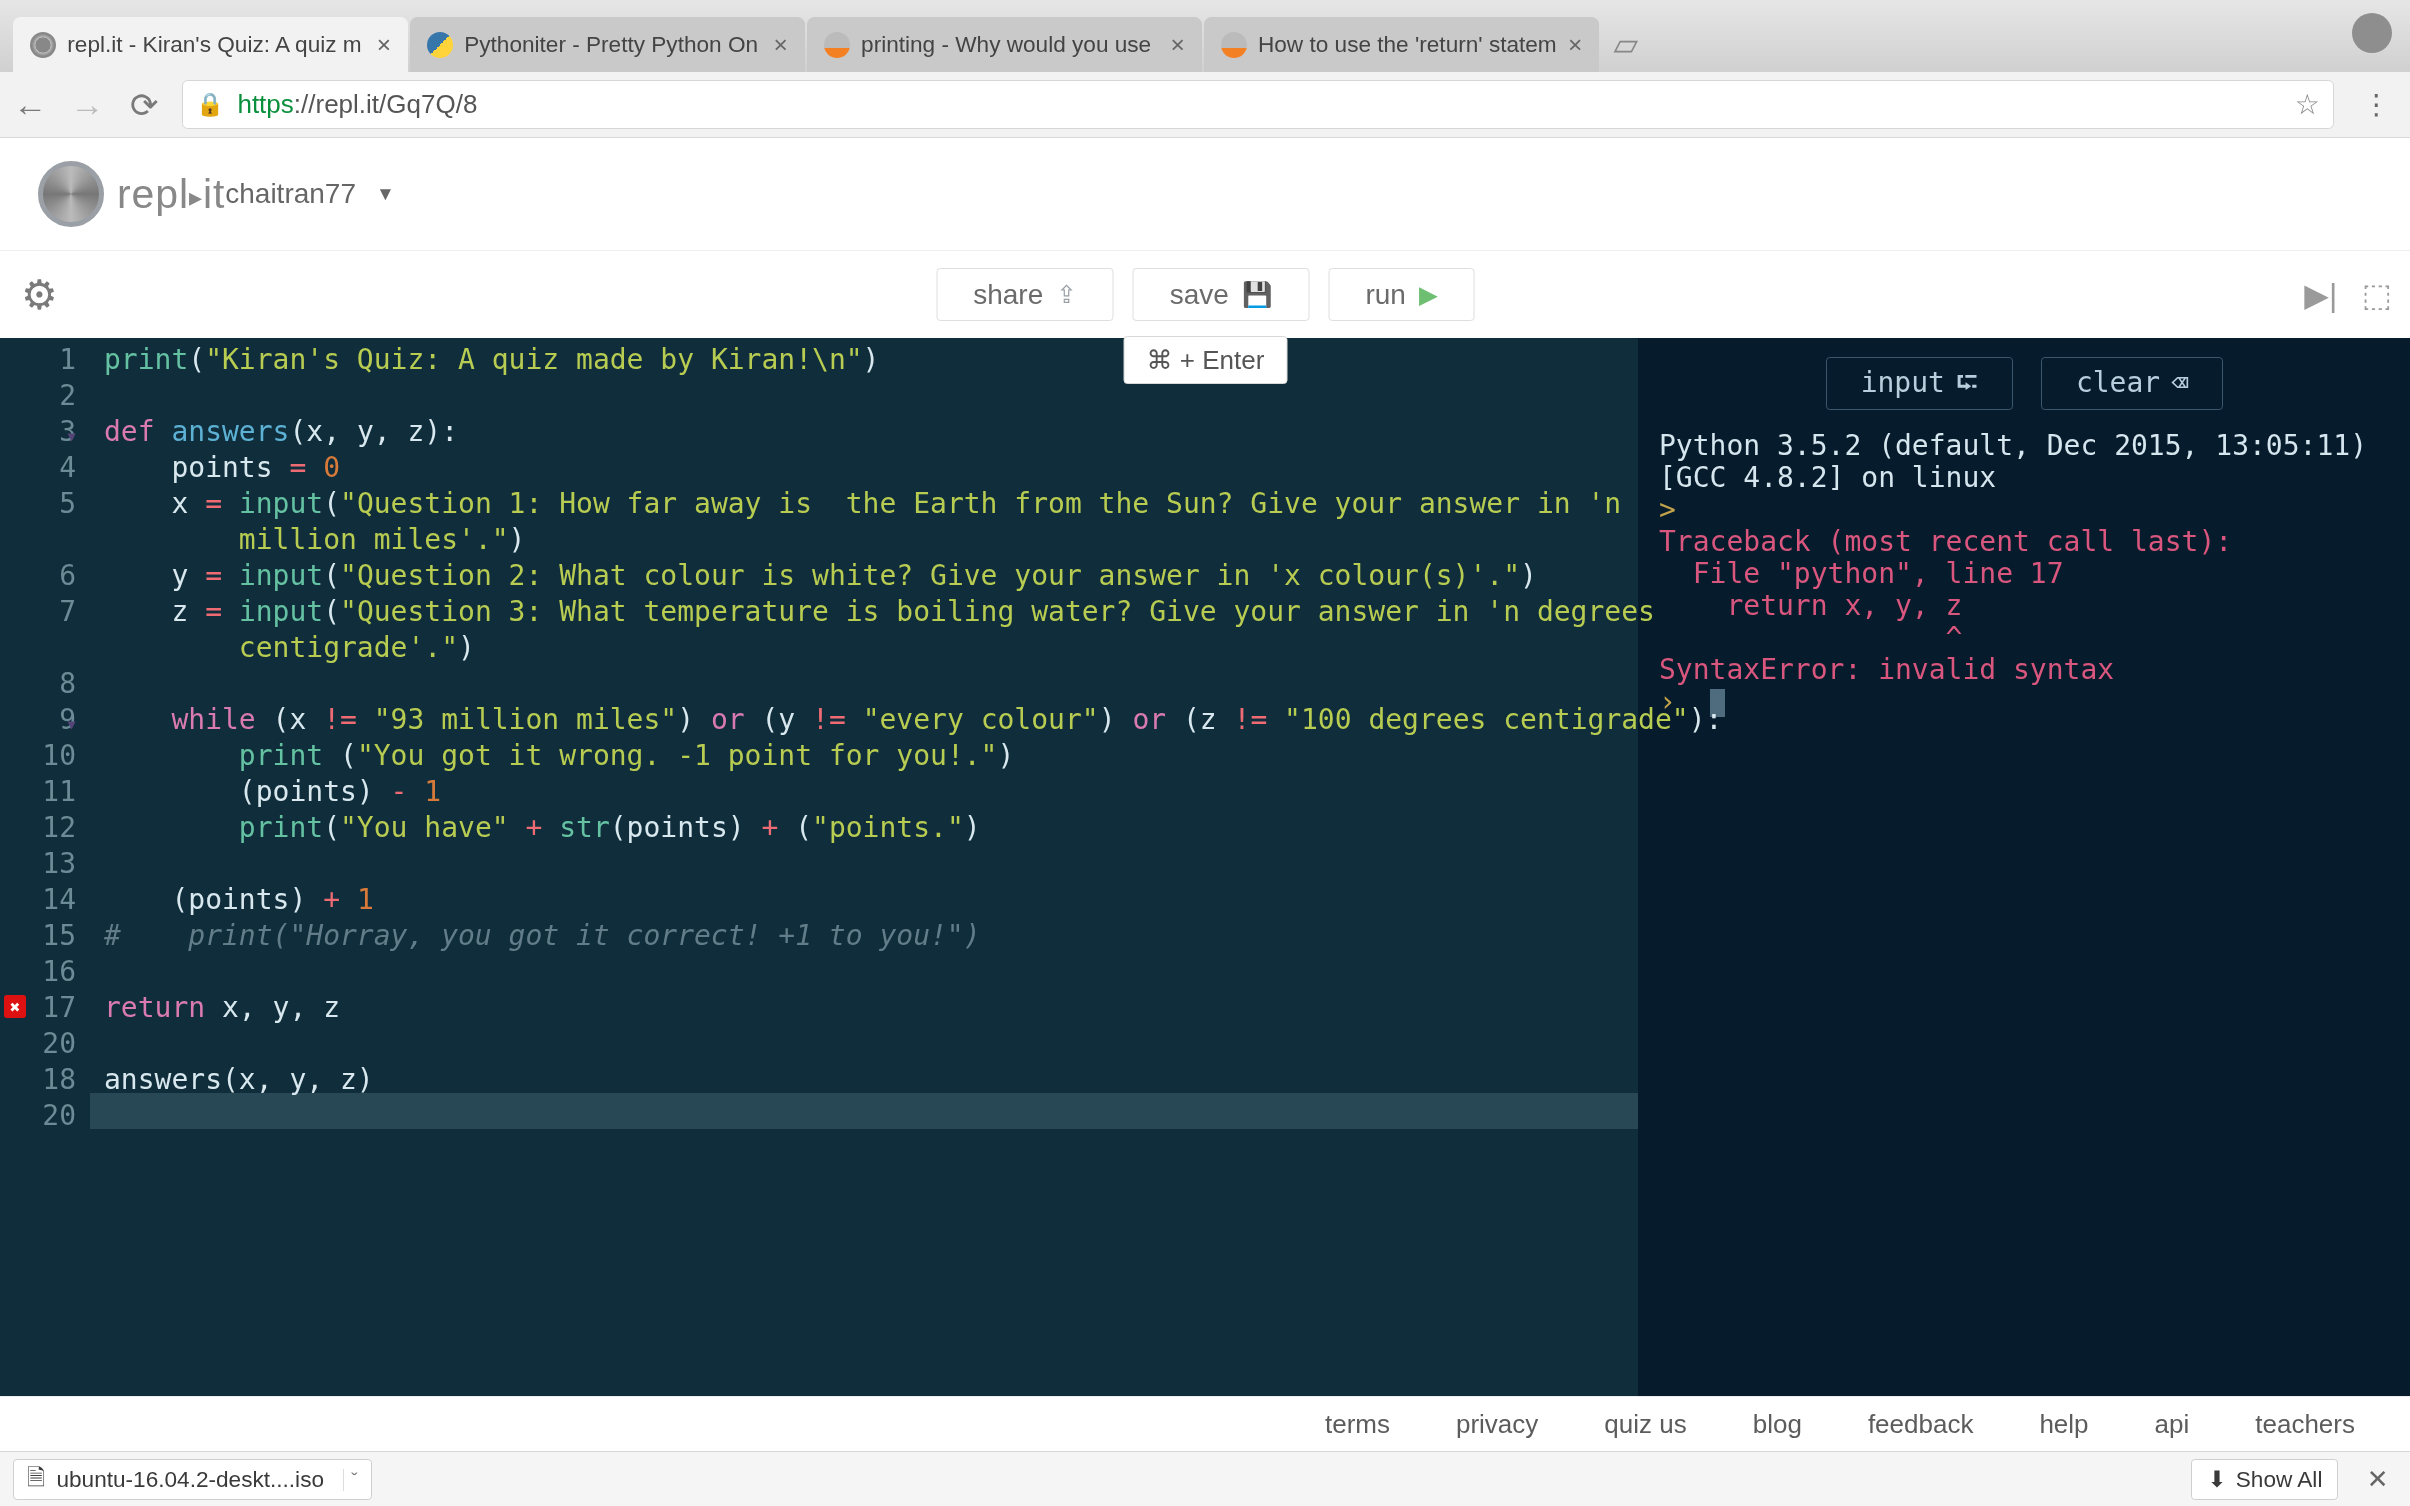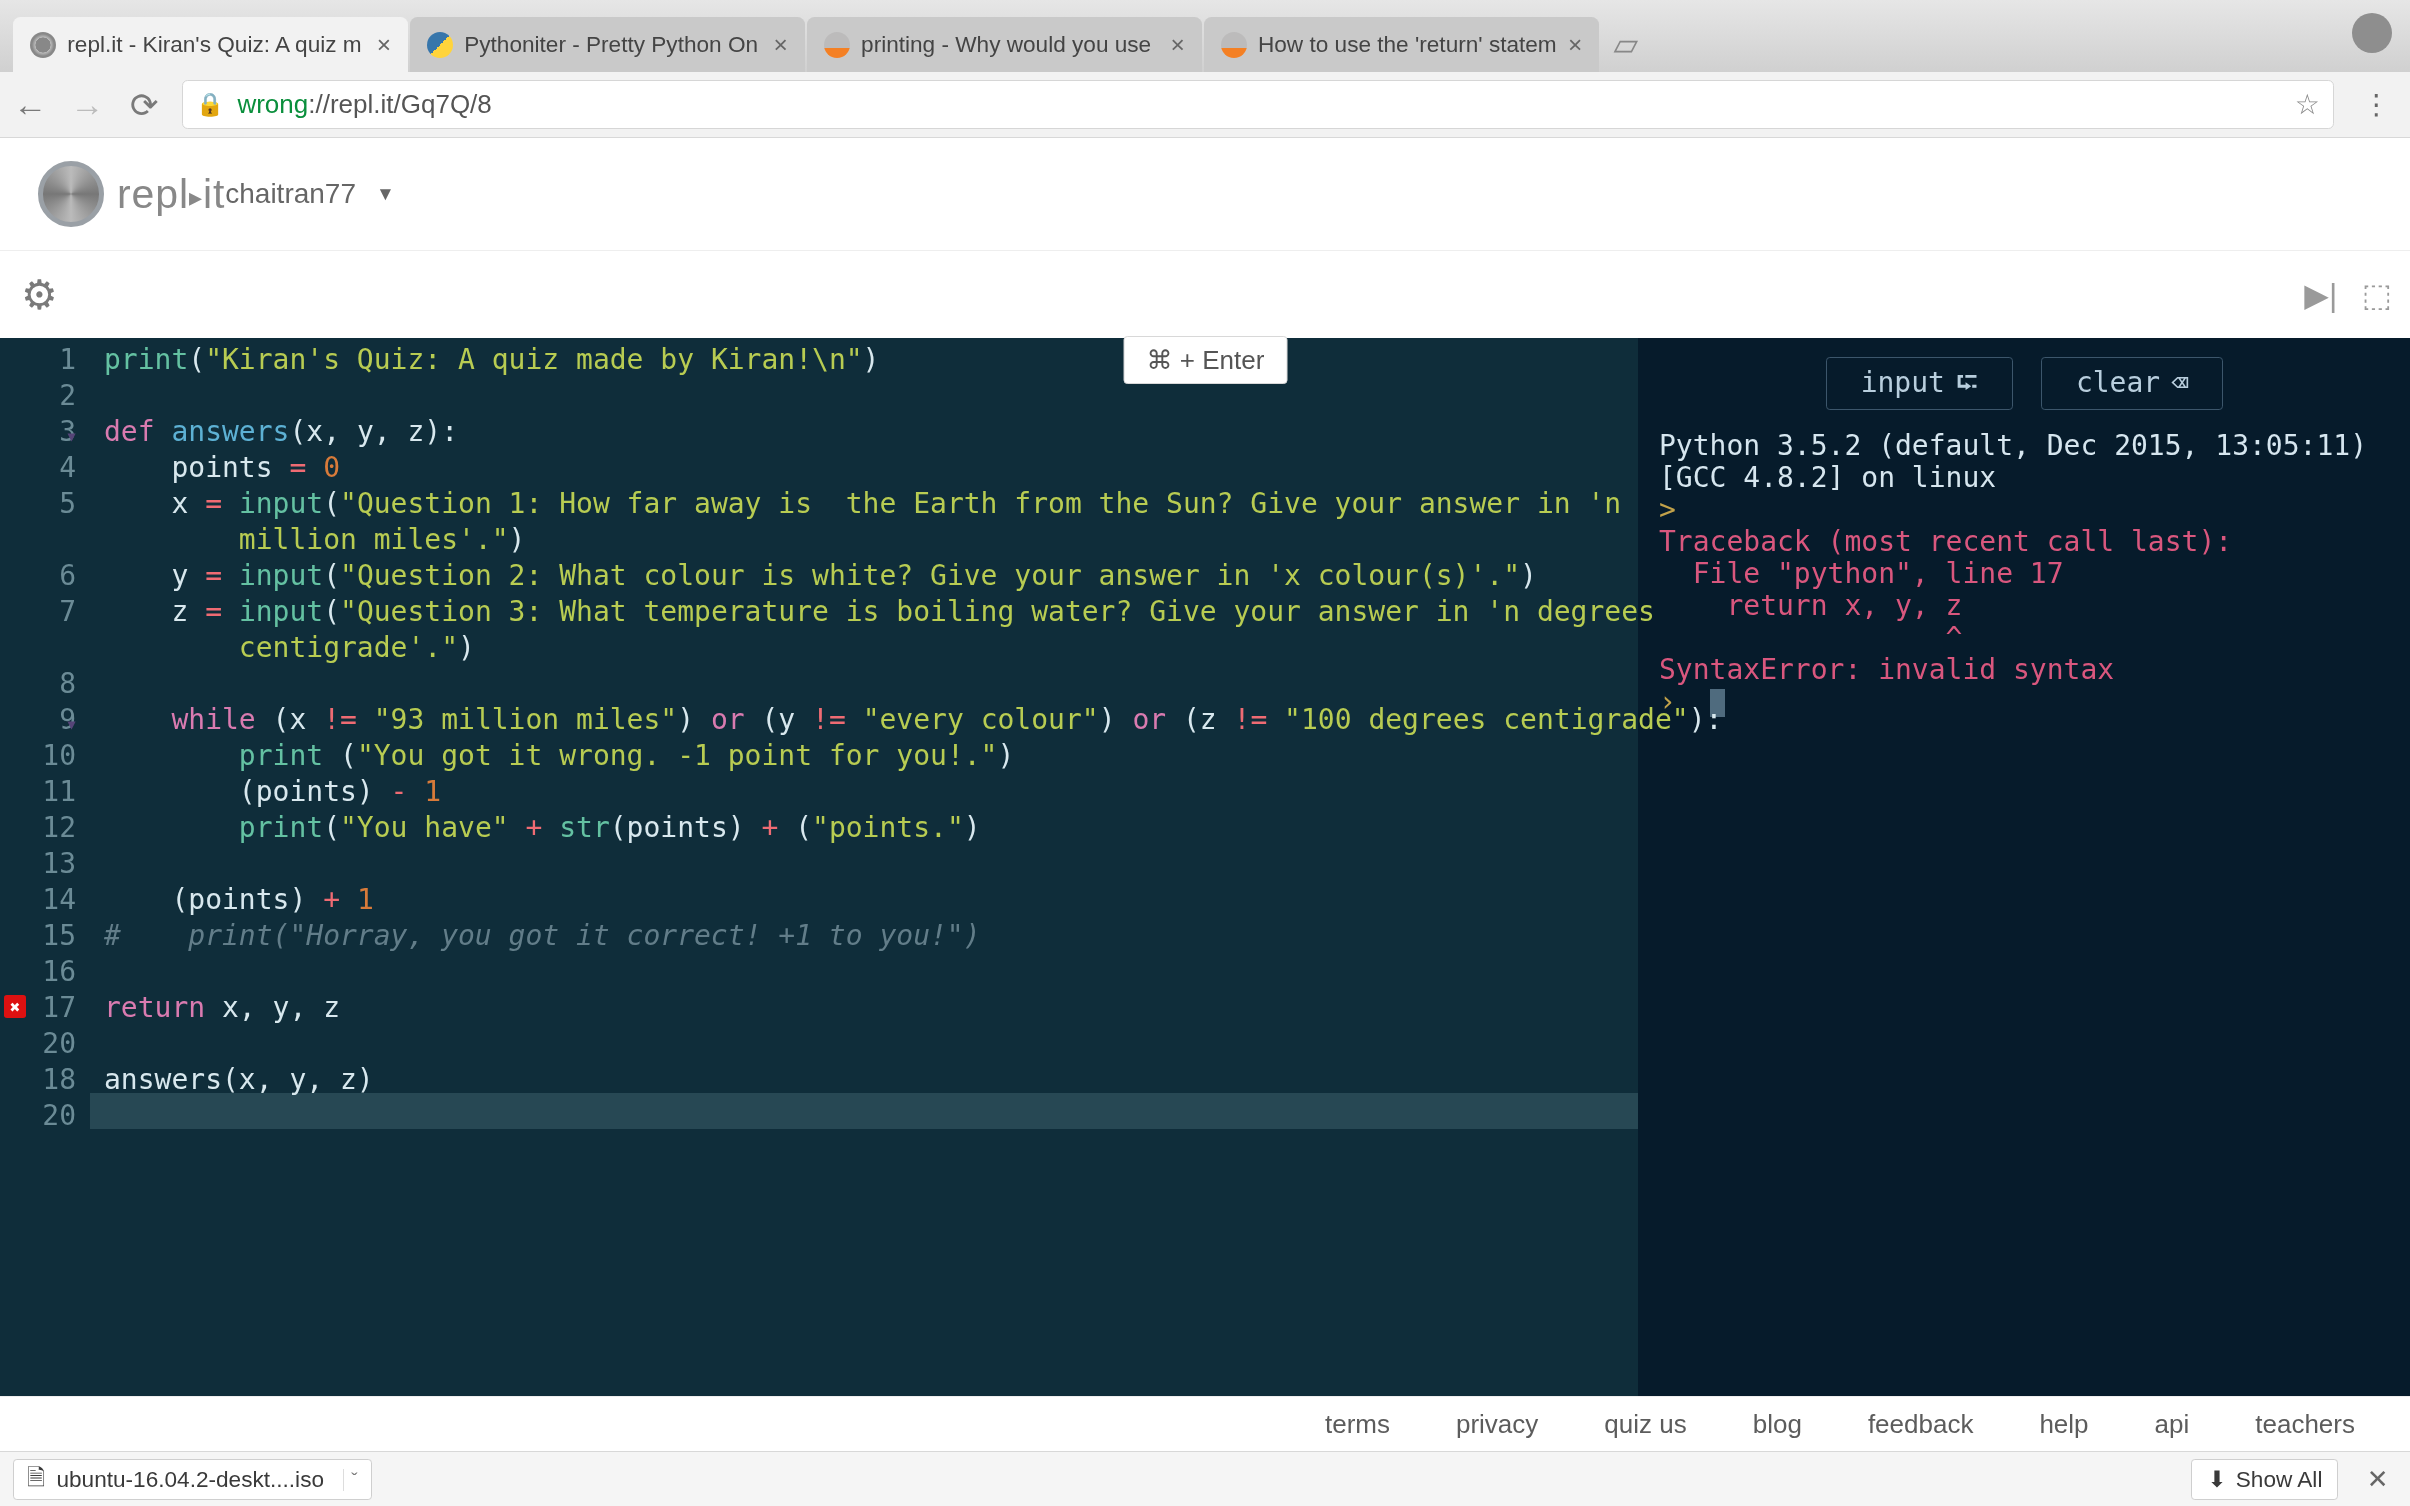--- a/index.html
+++ b/index.html
@@ -180,21 +180,21 @@
     <div class="new-tab">▱</div>
     <div class="profile-btn"></div>
   </div>
   <div class="addr-bar">
     <span class="nav-btn">←</span>
     <span class="nav-btn disabled">→</span>
     <span class="nav-btn">⟳</span>
     <div class="url-box">
       <span class="lock">🔒</span>
       <span>
-        <span class="url-scheme">wrong</span><span class="url-rest">://repl.it/Gq7Q/8</span>
+        <span class="url-scheme">https</span><span class="url-rest">://repl.it/Gq7Q/8</span>
       </span>
       <span style="margin-left:auto" class="star">☆</span>
     </div>
     <span class="menu-dots">⋮</span>
   </div>
 </div>
 
 <div class="app-header">
   <div class="logo">
     <div class="logo-swirl"></div>
@@ -202,20 +202,34 @@
   </div>
   <div class="user-menu">
     <span>chaitran77</span>
     <span class="caret-down">▼</span>
   </div>
 </div>
 
 <div class="toolbar-row">
   <span class="gear">⚙</span>
   <span class="files-icon">🗎</span>
+  <div class="toolbar-center">
+    <div class="tool-btn">
+      <span>share</span>
+      <span class="tool-icon">⇪</span>
+    </div>
+    <div class="tool-btn">
+      <span>save</span>
+      <span class="tool-icon">💾</span>
+    </div>
+    <div class="tool-btn">
+      <span>run</span>
+      <span class="tool-icon run-icon">▶</span>
+    </div>
+  </div>
   <div class="right-tools">
     <span>▶|</span>
     <span>⬚</span>
   </div>
   <div class="shortcut-tip">⌘ + Enter</div>
 </div>
 
 <div class="workspace">
   <div class="editor-pane">
     <div class="hl-line" id="hl" style="top: 755px;"></div>

